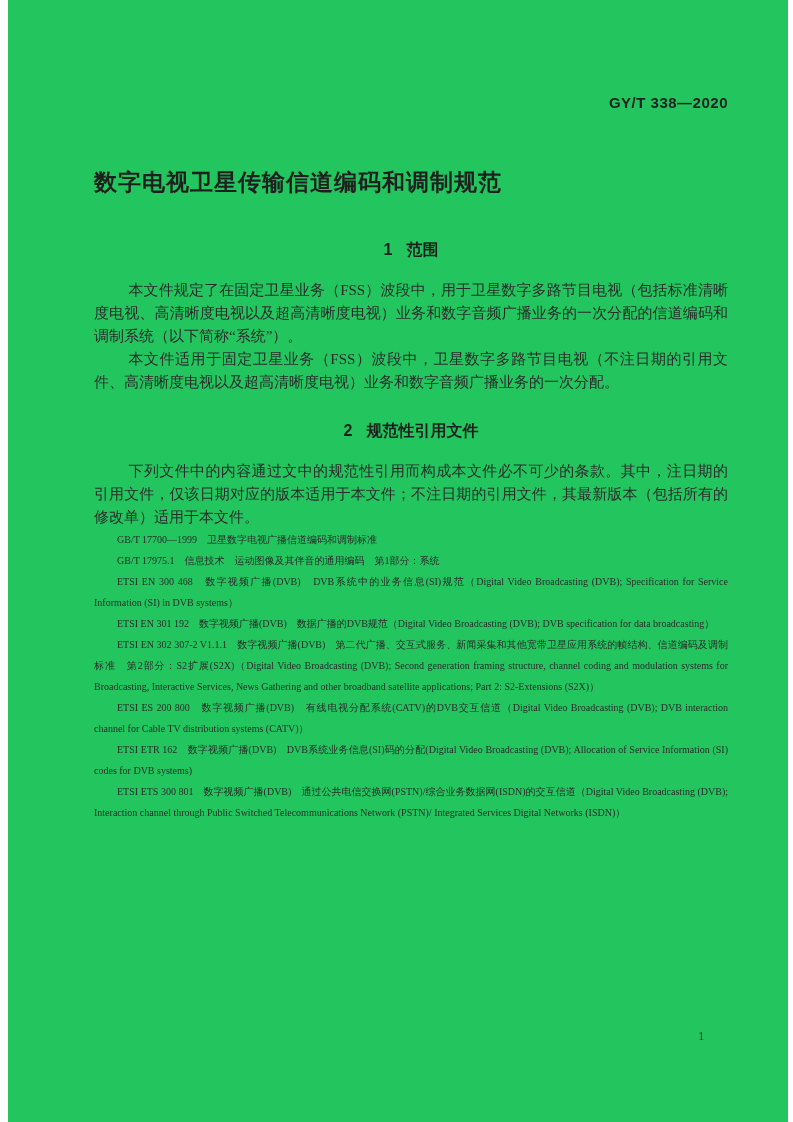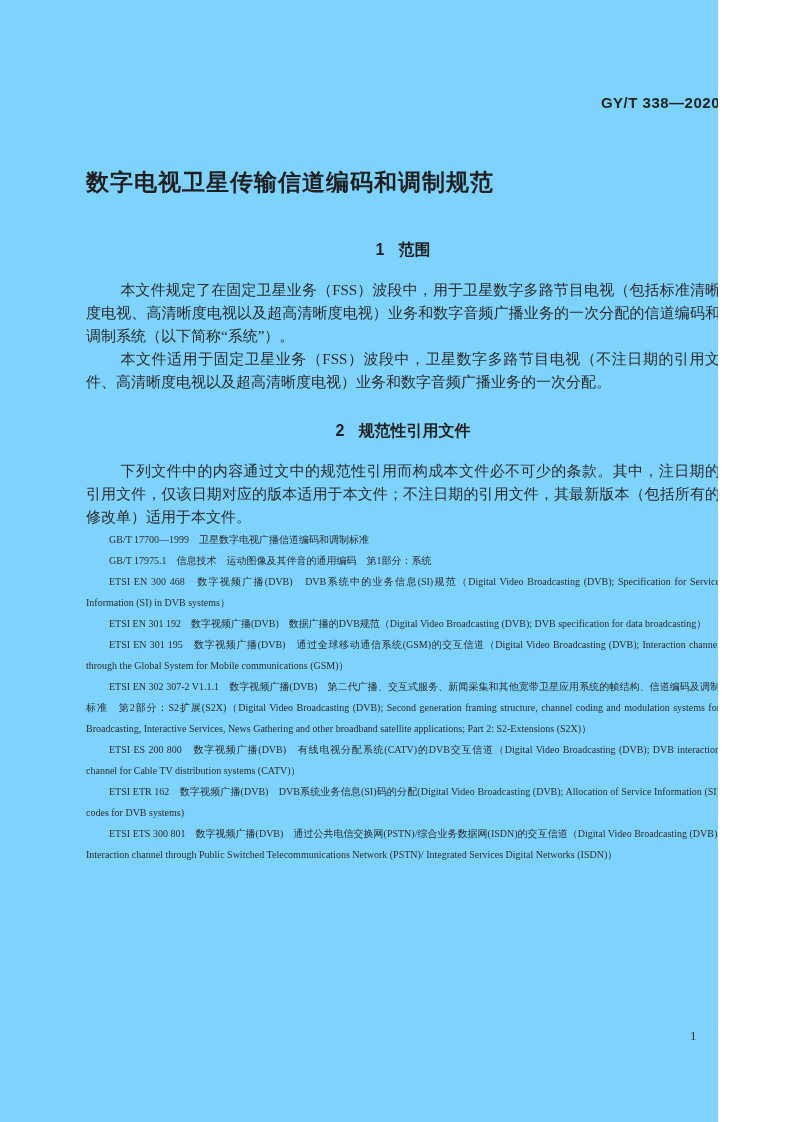--- a/index.html
+++ b/index.html
@@ -2,27 +2,28 @@
 <html><head>
 <meta charset="utf-8">
 <style>
   html, body {
     margin: 0;
     padding: 0;
     background: #ffffff;
   }
   .page {
     position: relative;
-    width: 718px;
+    width: 780px;
     height: 1122px;
-    background: #7dd3fc;
+    background: #22c55e;
     font-family: "Liberation Serif", "DejaVu Serif", serif;
     color: #2b2b2b;
     overflow: hidden;
     box-sizing: border-box;
+    margin-left: 8px;
   }
   .content {
     position: absolute;
     left: 86px;
     top: 0;
     width: 634px;
   }
   .doc-code {
     margin-top: 94px;
     text-align: right;
@@ -102,21 +103,20 @@
       <span class="sec-num">2</span><span>规范性引用文件</span>
     </h2>
 
     <p class="body-par first-par">下列文件中的内容通过文中的规范性引用而构成本文件必不可少的条款。其中，注日期的引用文件，仅该日期对应的版本适用于本文件；不注日期的引用文件，其最新版本（包括所有的修改单）适用于本文件。</p>
 
     <div class="refs">
       <p class="ref-item">GB/T 17700—1999　卫星数字电视广播信道编码和调制标准</p>
       <p class="ref-item">GB/T 17975.1　信息技术　运动图像及其伴音的通用编码　第1部分：系统</p>
       <p class="ref-item">ETSI EN 300 468　数字视频广播(DVB)　DVB系统中的业务信息(SI)规范（Digital Video Broadcasting (DVB); Specification for Service Information (SI) in DVB systems）</p>
       <p class="ref-item">ETSI EN 301 192　数字视频广播(DVB)　数据广播的DVB规范（Digital Video Broadcasting (DVB); DVB specification for data broadcasting）</p>
-      <p class="ref-item">ETSI EN 301 195　数字视频广播(DVB)　通过全球移动通信系统(GSM)的交互信道（Digital Video Broadcasting (DVB); Interaction channel through the Global System for Mobile communications (GSM)）</p>
       <p class="ref-item">ETSI EN 302 307-2 V1.1.1　数字视频广播(DVB)　第二代广播、交互式服务、新闻采集和其他宽带卫星应用系统的帧结构、信道编码及调制标准　第2部分：S2扩展(S2X)（Digital Video Broadcasting (DVB); Second generation framing structure, channel coding and modulation systems for Broadcasting, Interactive Services, News Gathering and other broadband satellite applications; Part 2: S2-Extensions (S2X)）</p>
       <p class="ref-item">ETSI ES 200 800　数字视频广播(DVB)　有线电视分配系统(CATV)的DVB交互信道（Digital Video Broadcasting (DVB); DVB interaction channel for Cable TV distribution systems (CATV)）</p>
       <p class="ref-item">ETSI ETR 162　数字视频广播(DVB)　DVB系统业务信息(SI)码的分配(Digital Video Broadcasting (DVB); Allocation of Service Information (SI) codes for DVB systems)</p>
       <p class="ref-item">ETSI ETS 300 801　数字视频广播(DVB)　通过公共电信交换网(PSTN)/综合业务数据网(ISDN)的交互信道（Digital Video Broadcasting (DVB); Interaction channel through Public Switched Telecommunications Network (PSTN)/ Integrated Services Digital Networks (ISDN)）</p>
     </div>
 
   </div>
 
   <div class="page-number">1</div>
 </div>

